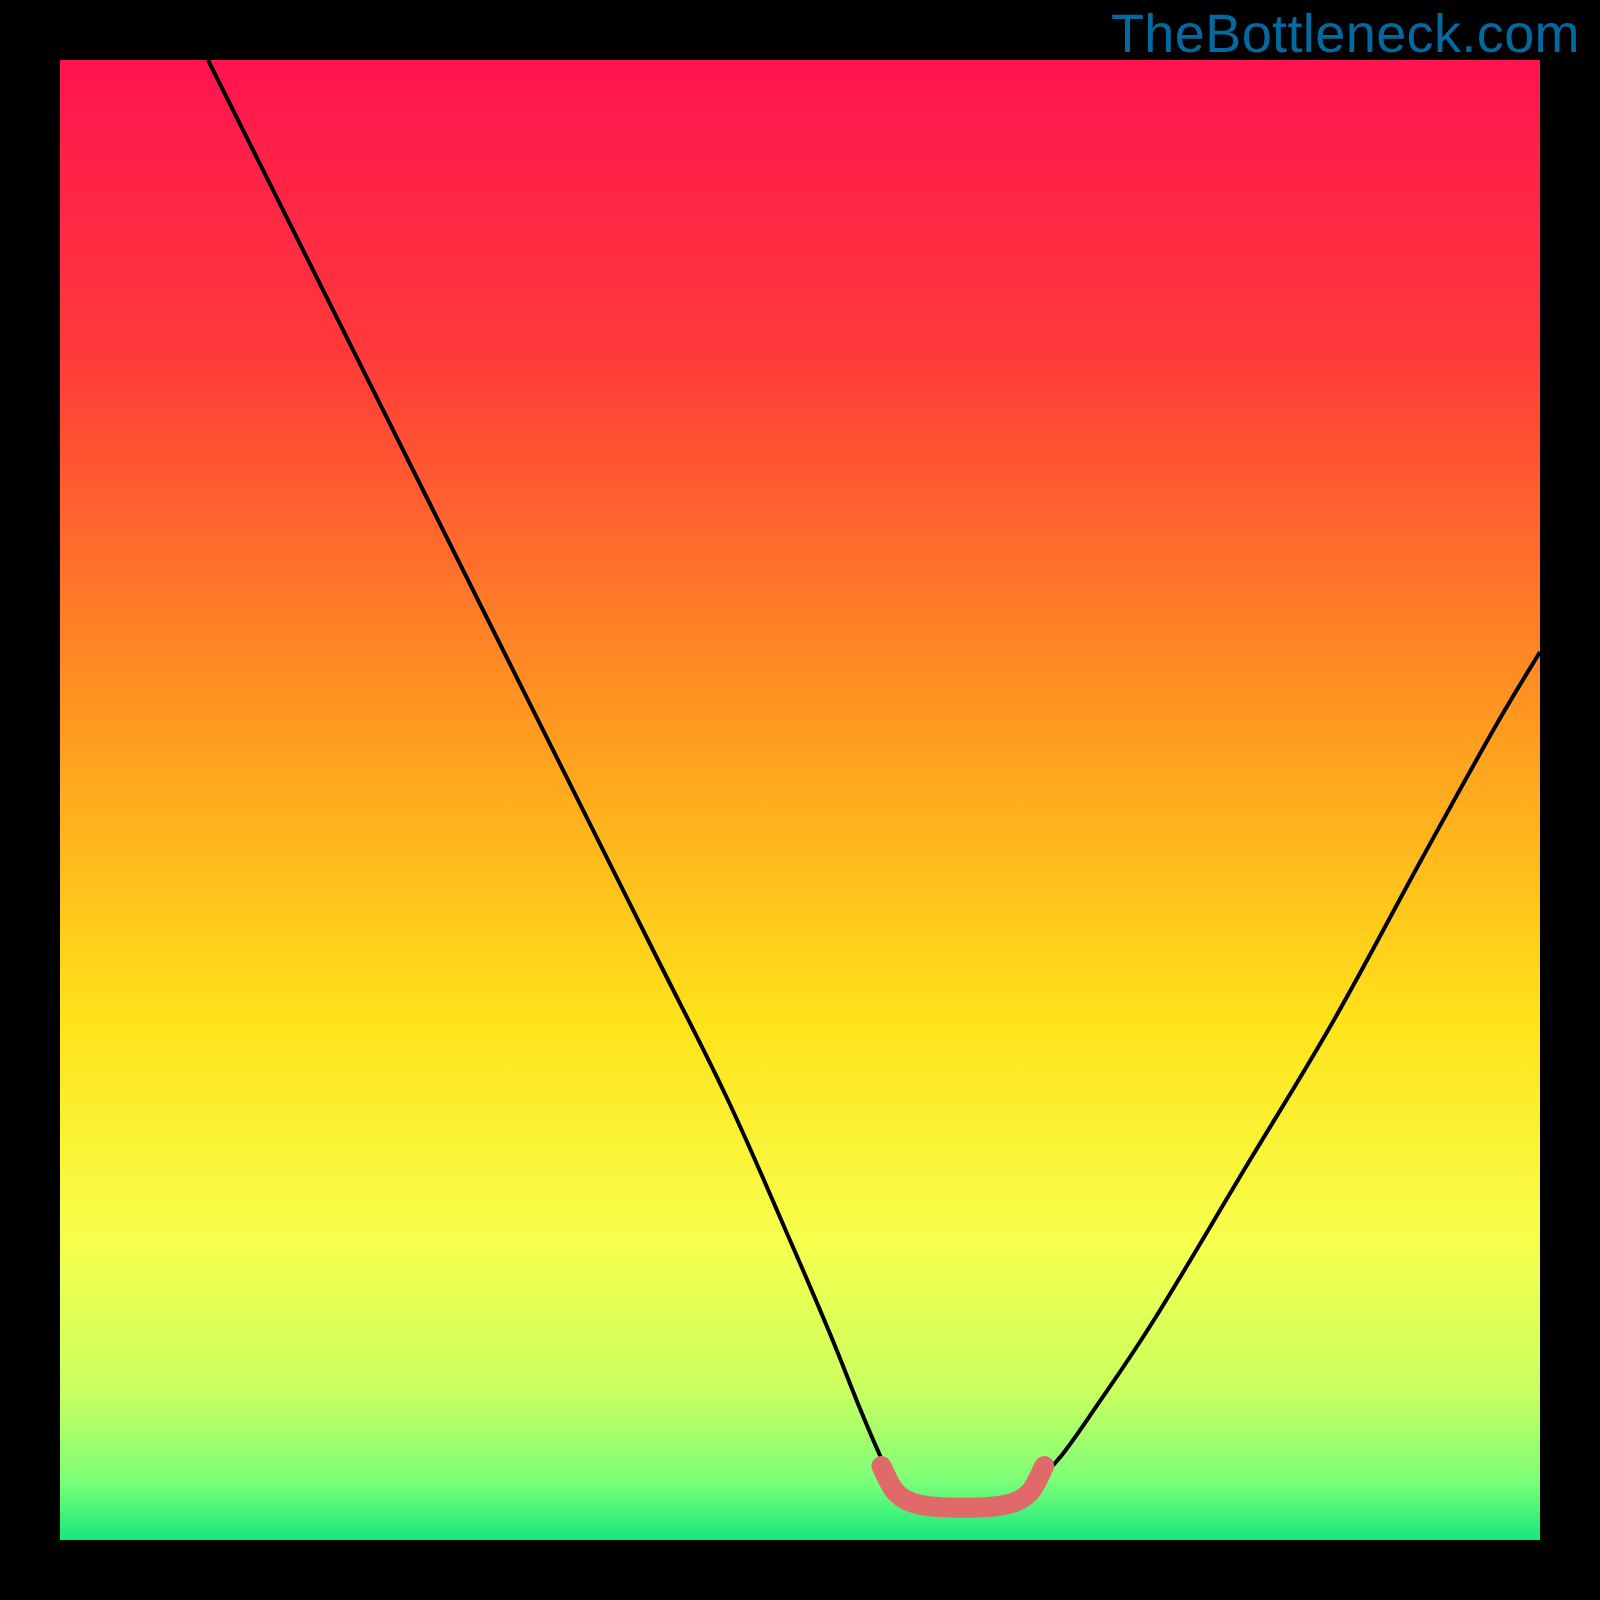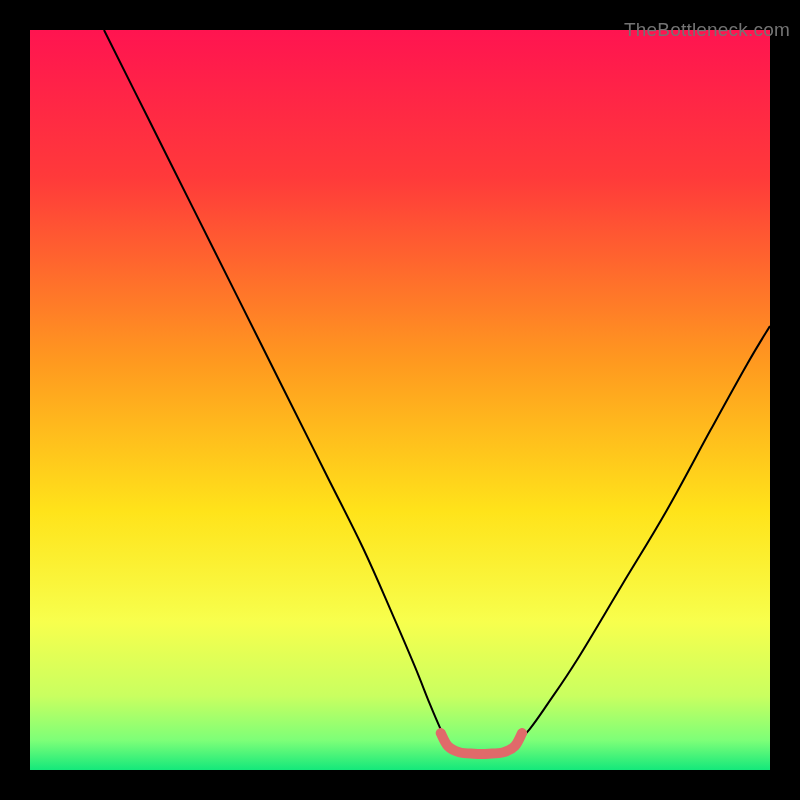--- a/index.html
+++ b/index.html
@@ -10,25 +10,25 @@
     background: #000;
     overflow: hidden;
   }
   .frame {
     position: absolute;
     inset: 0;
     background: #000;
   }
   .watermark {
     position: absolute;
-    top: 19px;
+    top: 2px;
     right: 10px;
-    color: #737373;
+    color: #0369a1;
     font-family: Arial, Helvetica, sans-serif;
-    font-size: 19px;
+    font-size: 27px;
     font-weight: 400;
     letter-spacing: 0.2px;
     z-index: 10;
   }
   .plot {
     position: absolute;
     left: 30px;
     top: 30px;
     width: 740px;
     height: 740px;

